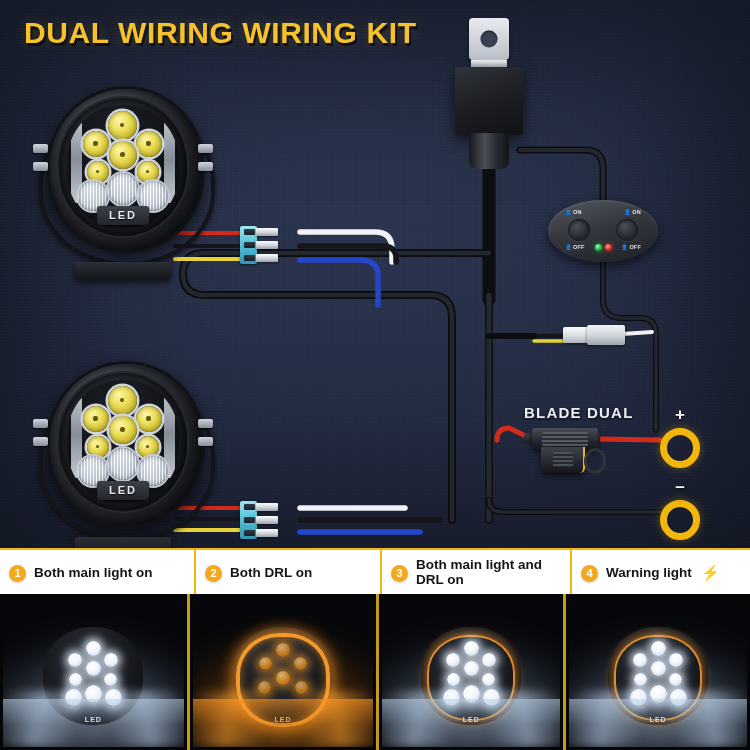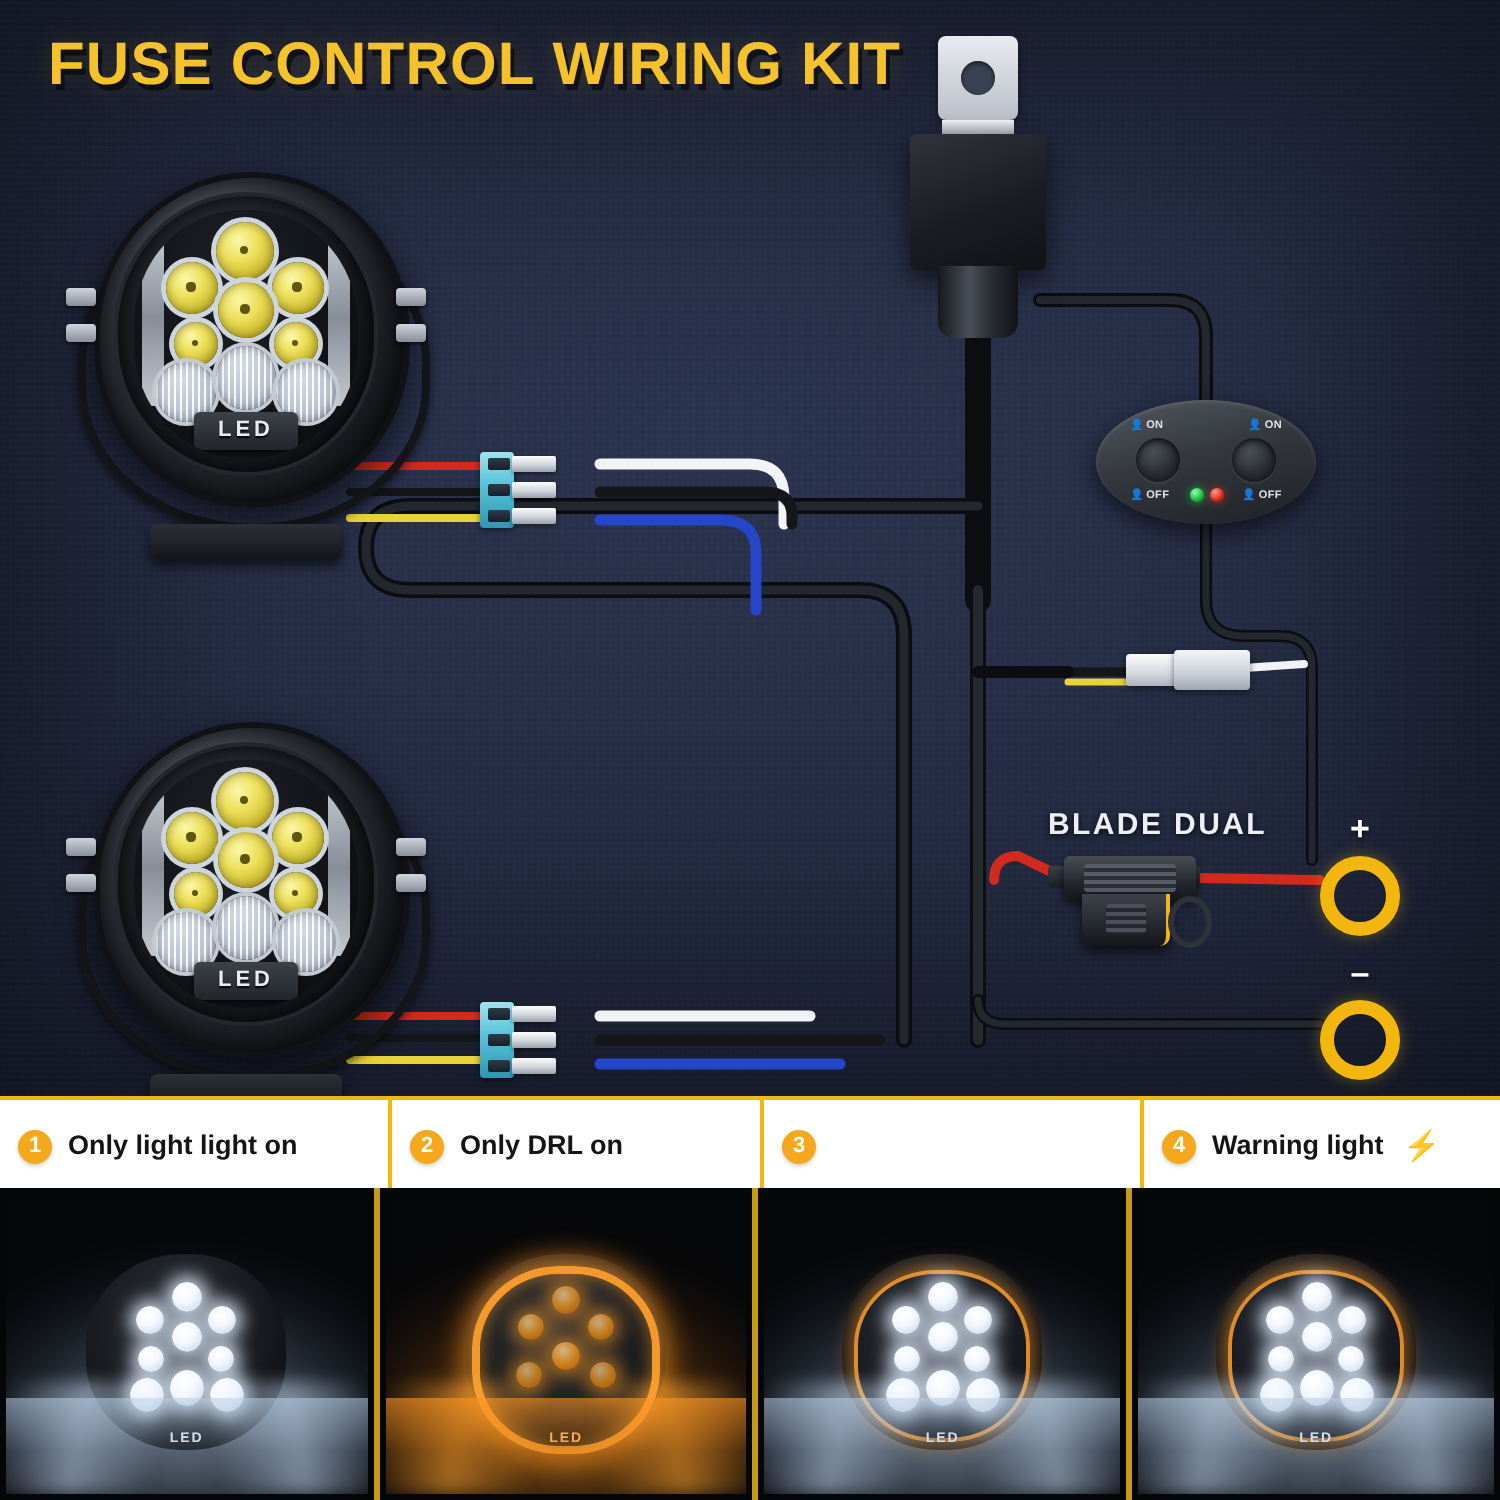--- a/index.html
+++ b/index.html
@@ -384,21 +384,21 @@
   }
   .ledtag.amb{color:#ffc178;}
 </style>
 </head>
 <body>
 
 <div id="stage">
 
   <div id="diagram">
 
-    <div id="title">FUSE CONTROL WIRING KIT</div>
+    <div id="title">DUAL WIRING WIRING KIT</div>
 
     <svg id="wires" viewBox="0 0 750 548">
       <defs>
         <linearGradient id="blkw" x1="0" y1="0" x2="0" y2="1">
           <stop offset="0%" stop-color="#3c4149"></stop>
           <stop offset="45%" stop-color="#15171b"></stop>
           <stop offset="100%" stop-color="#0a0b0d"></stop>
         </linearGradient>
       </defs>
 
@@ -572,28 +572,29 @@
       <div class="sign">–</div>
       <div class="ring"></div>
     </div>
 
     <div class="vignette"></div>
   </div>
 
   <div id="captions">
     <div class="cap c1">
       <div class="num">1</div>
-      <div class="txt">Only light light on</div>
+      <div class="txt">Both main light on</div>
     </div>
     <div class="cap c2">
       <div class="num">2</div>
-      <div class="txt">Only DRL on</div>
+      <div class="txt">Both DRL on</div>
     </div>
     <div class="cap c3">
       <div class="num">3</div>
+      <div class="txt">Both main light and DRL on</div>
     </div>
     <div class="cap c4">
       <div class="num">4</div>
       <div class="txt">Warning light</div>
       <div class="bolt">⚡</div>
     </div>
   </div>
 
   <div id="photos">
 

